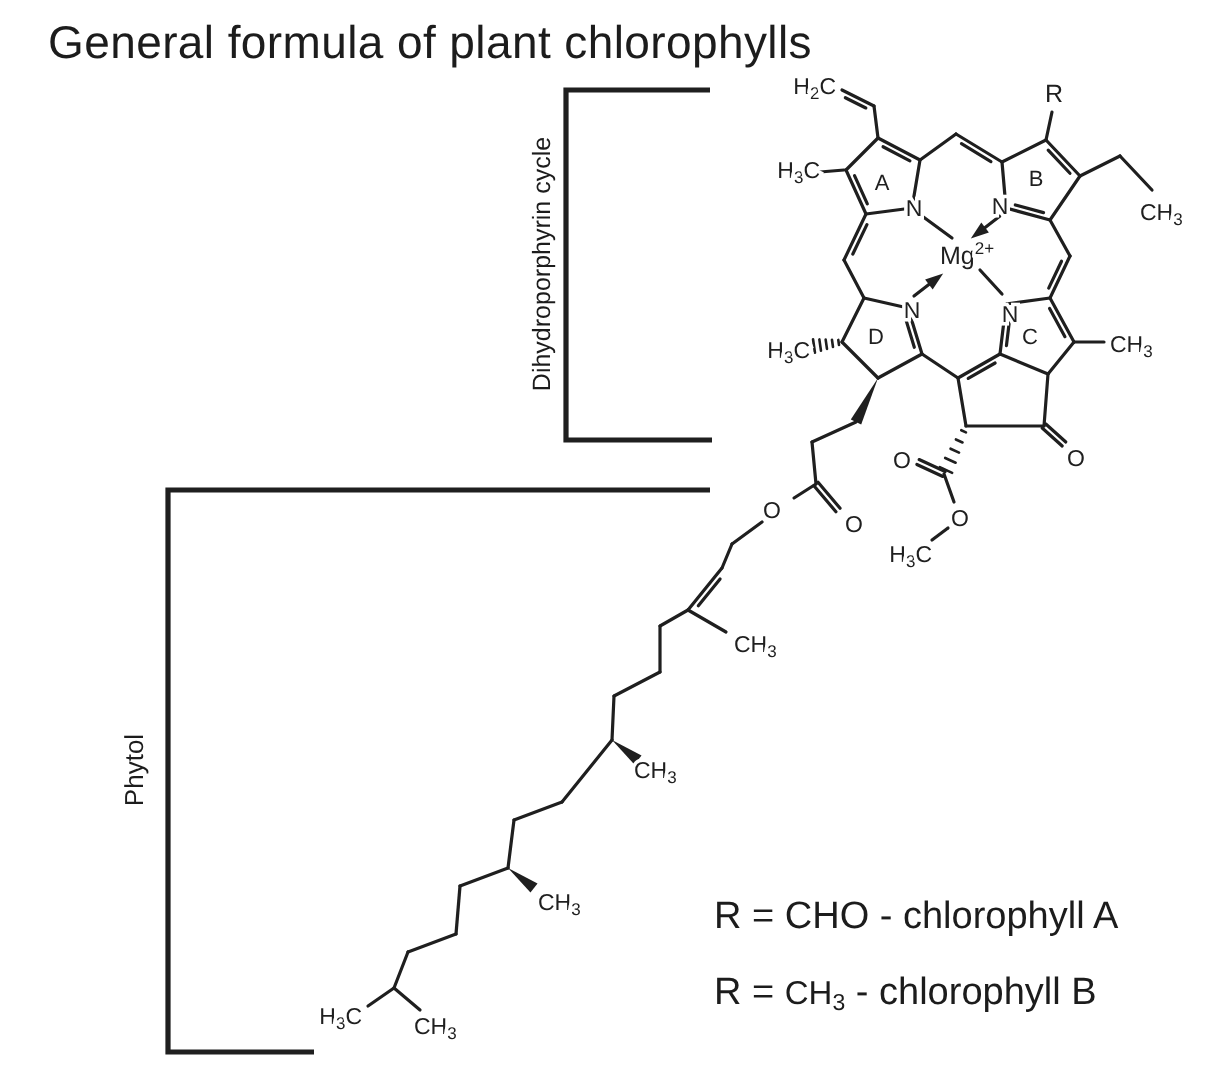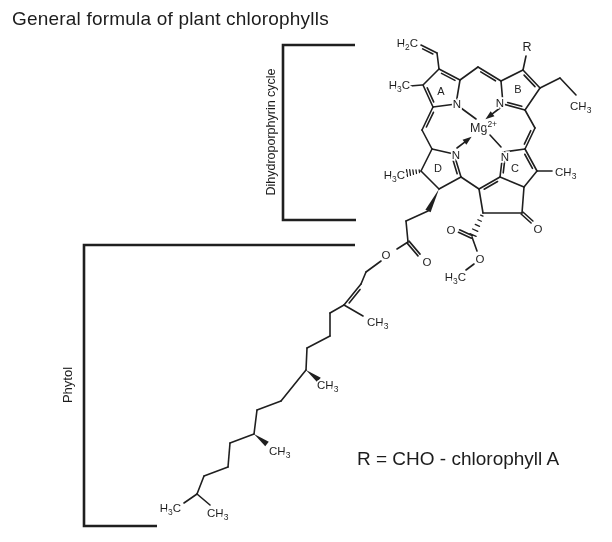--- a/index.html
+++ b/index.html
@@ -1,19 +1,19 @@
 <!DOCTYPE html>
 <html><head>
 <meta charset="utf-8">
 <style>
   html,body{margin:0;padding:0;background:#ffffff;}
   #stage{position:relative;width:612px;height:542px;background:#ffffff;overflow:hidden;
          font-family:"Liberation Sans",sans-serif;color:#1c1c1c;}
   #mol{position:absolute;left:0;top:0;}
-  .title{position:absolute;left:12px;top:8px;font-size:19px;letter-spacing:0.2px;text-align:right;}
+  .title{position:absolute;left:24px;top:8px;font-size:23px;letter-spacing:0.2px;text-align:right;}
   .vlabel{position:absolute;transform:translate(-50%,-50%) rotate(-90deg);white-space:nowrap;}
   #dihydro-label{left:271px;top:132px;font-size:12.5px;}
   #phytol-label{left:67px;top:385px;font-size:13px;}
   #legend{position:absolute;left:357px;top:448px;font-size:19px;}
   .legend-line{height:23px;margin-bottom:15px;white-space:nowrap;}
   .seg-sub{font-size:13px;vertical-align:-4px;}
   .seg-small{font-size:16.5px;}
   .seg-small.seg-sub{font-size:11.5px;vertical-align:-3px;}
 </style>
 </head>
@@ -146,14 +146,15 @@
       <text x="317" y="389" fill="#1f1f1f" font-size="11.5" font-family="&quot;Liberation Sans&quot;, sans-serif" text-anchor="start" stroke="#ffffff" stroke-width="3.5" paint-order="stroke"><tspan dy="0">CH</tspan><tspan dy="2.6" font-size="8.5">3</tspan></text>
       <text x="269" y="455" fill="#1f1f1f" font-size="11.5" font-family="&quot;Liberation Sans&quot;, sans-serif" text-anchor="start" stroke="#ffffff" stroke-width="3.5" paint-order="stroke"><tspan dy="0">CH</tspan><tspan dy="2.6" font-size="8.5">3</tspan></text>
       <text x="181" y="512" fill="#1f1f1f" font-size="11.5" font-family="&quot;Liberation Sans&quot;, sans-serif" text-anchor="end" stroke="#ffffff" stroke-width="3.5" paint-order="stroke"><tspan dy="0">H</tspan><tspan dy="2.6" font-size="8.5">3</tspan><tspan dy="-2.6">C</tspan></text>
       <text x="207" y="517" fill="#1f1f1f" font-size="11.5" font-family="&quot;Liberation Sans&quot;, sans-serif" text-anchor="start" stroke="#ffffff" stroke-width="3.5" paint-order="stroke"><tspan dy="0">CH</tspan><tspan dy="2.6" font-size="8.5">3</tspan></text>
     </svg>
   <div class="title">General formula of plant chlorophylls</div>
   <div id="dihydro-label" class="vlabel">Dihydroporphyrin cycle</div>
   <div id="phytol-label" class="vlabel">Phytol</div>
   <div id="legend">
       <div class="legend-line"><span class="">R = CHO - chlorophyll A</span></div>
+      <div class="legend-line"><span class="">R = </span><span class="seg-small ">CH</span><span class="seg-small seg-sub">3</span><span class=""> - chlorophyll B</span></div>
     </div>
 </div>
 
 </body></html>

